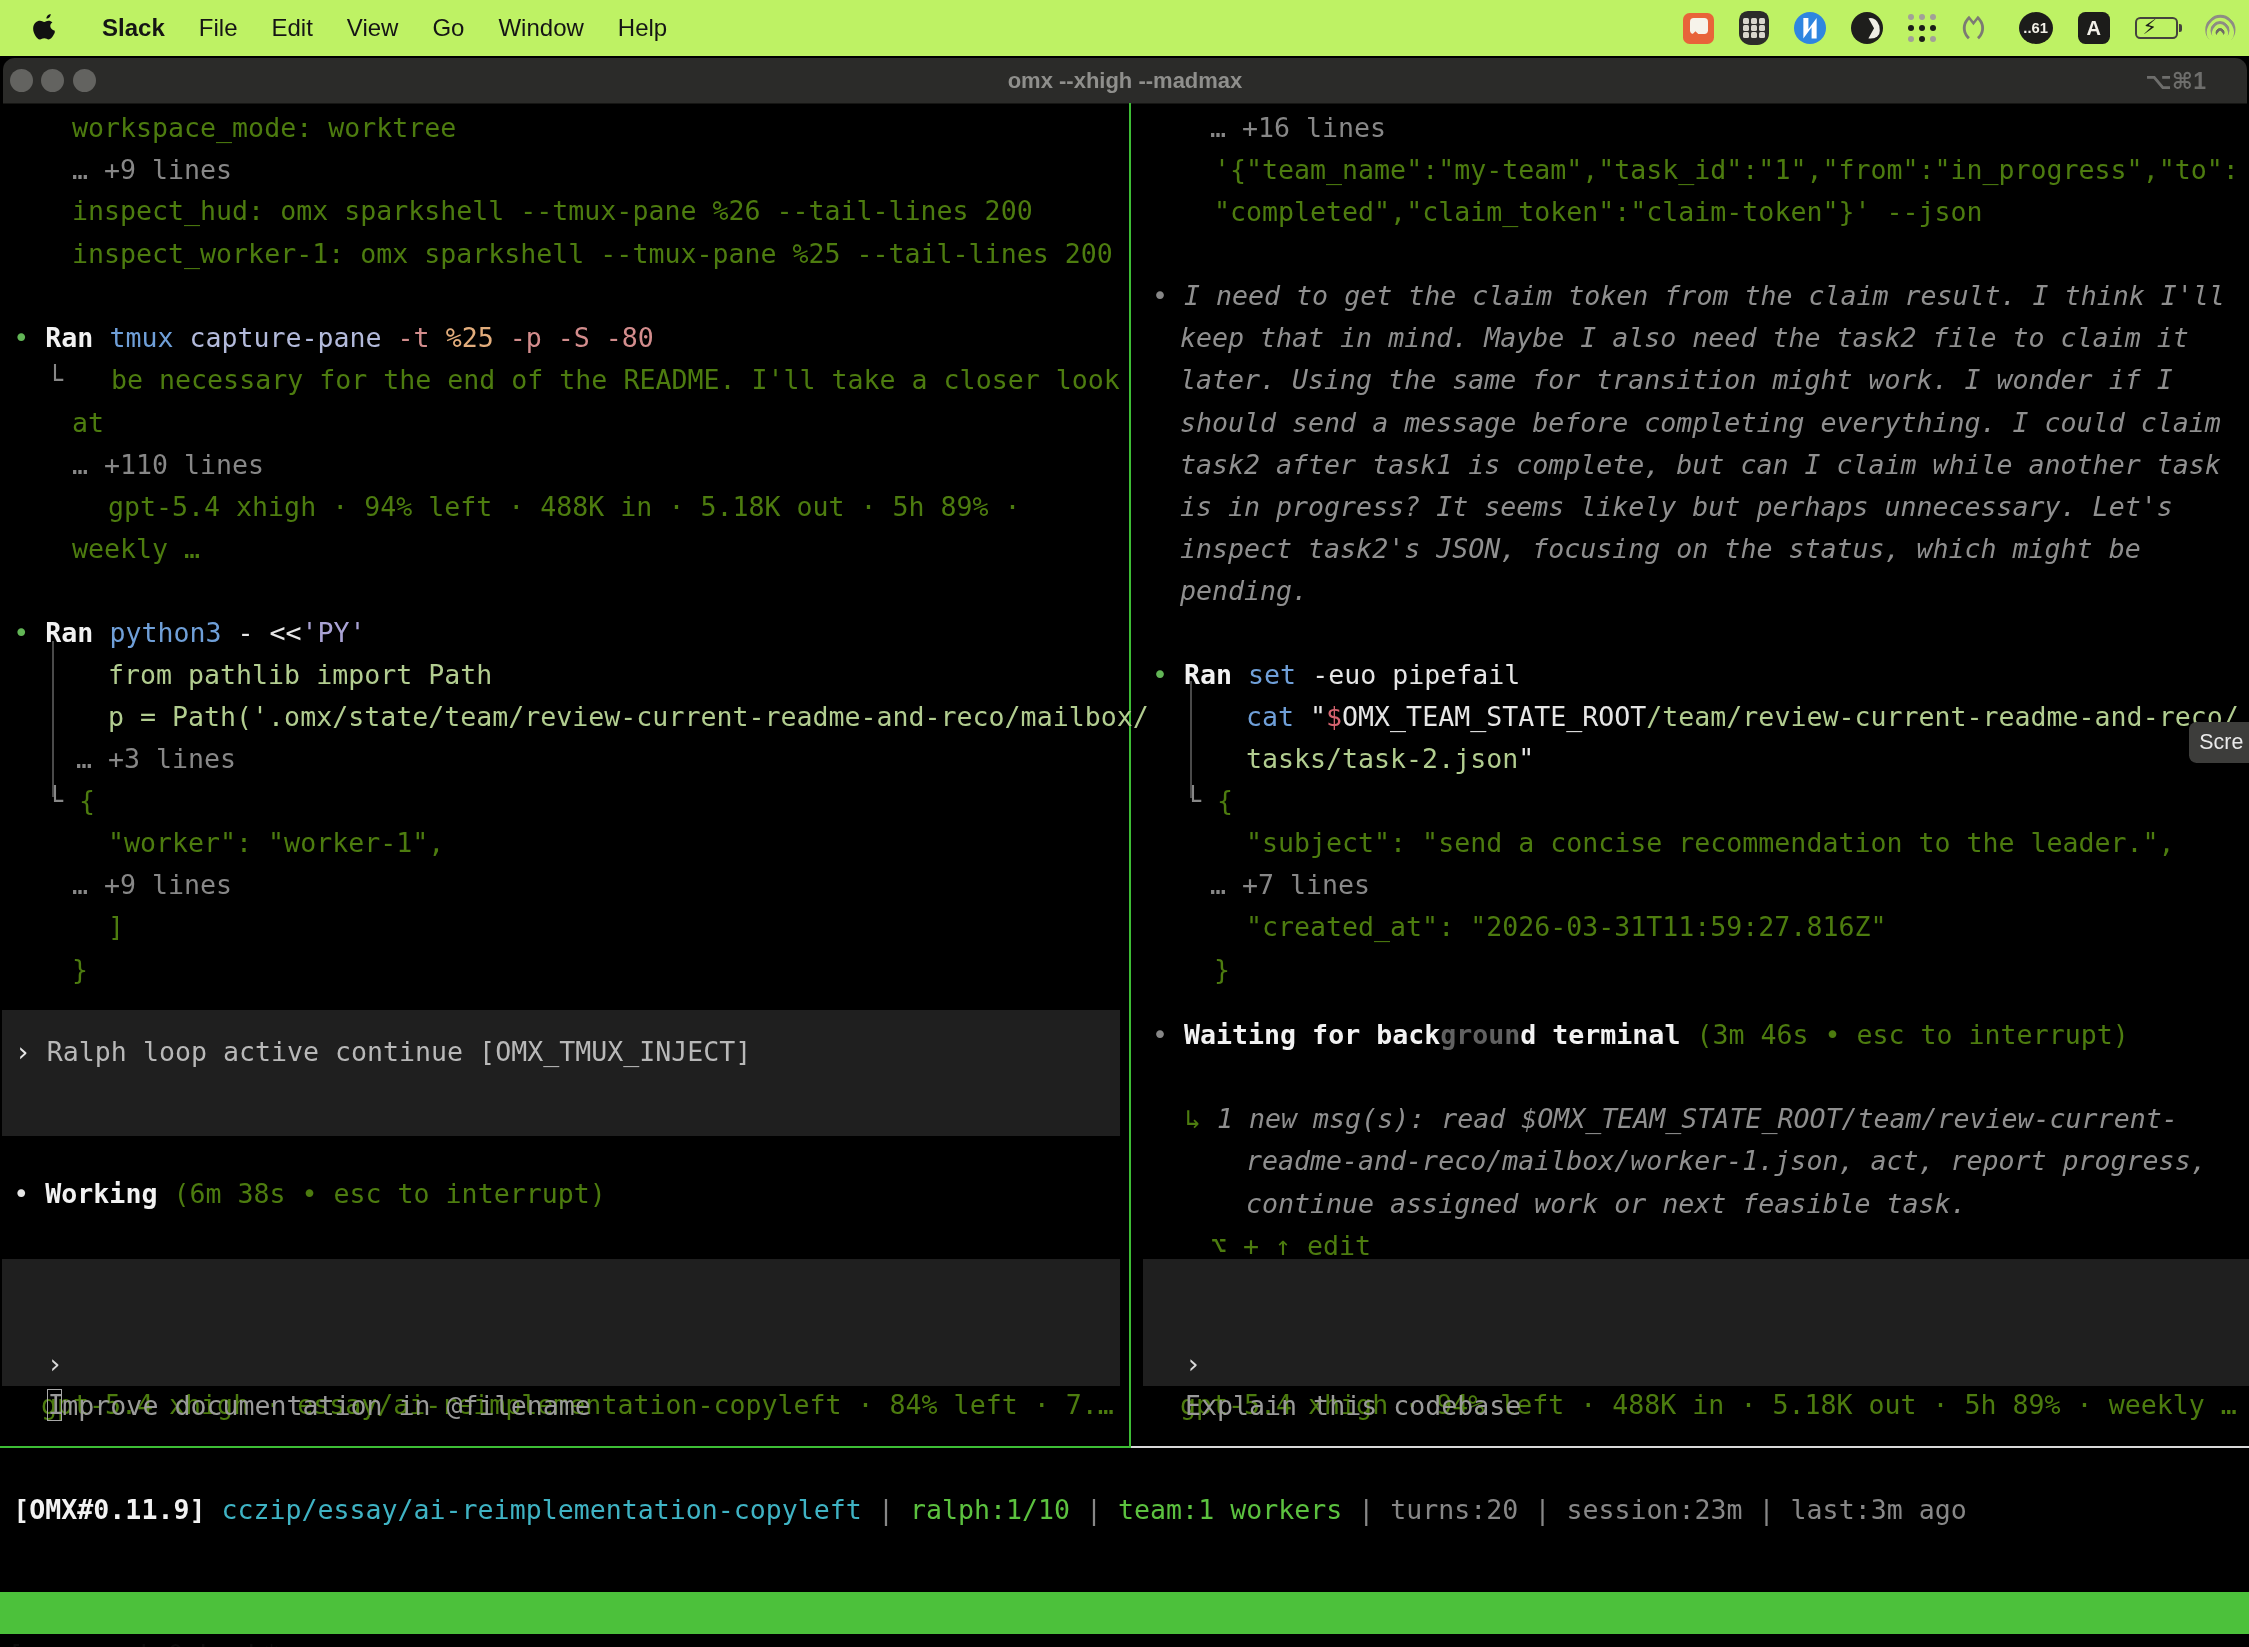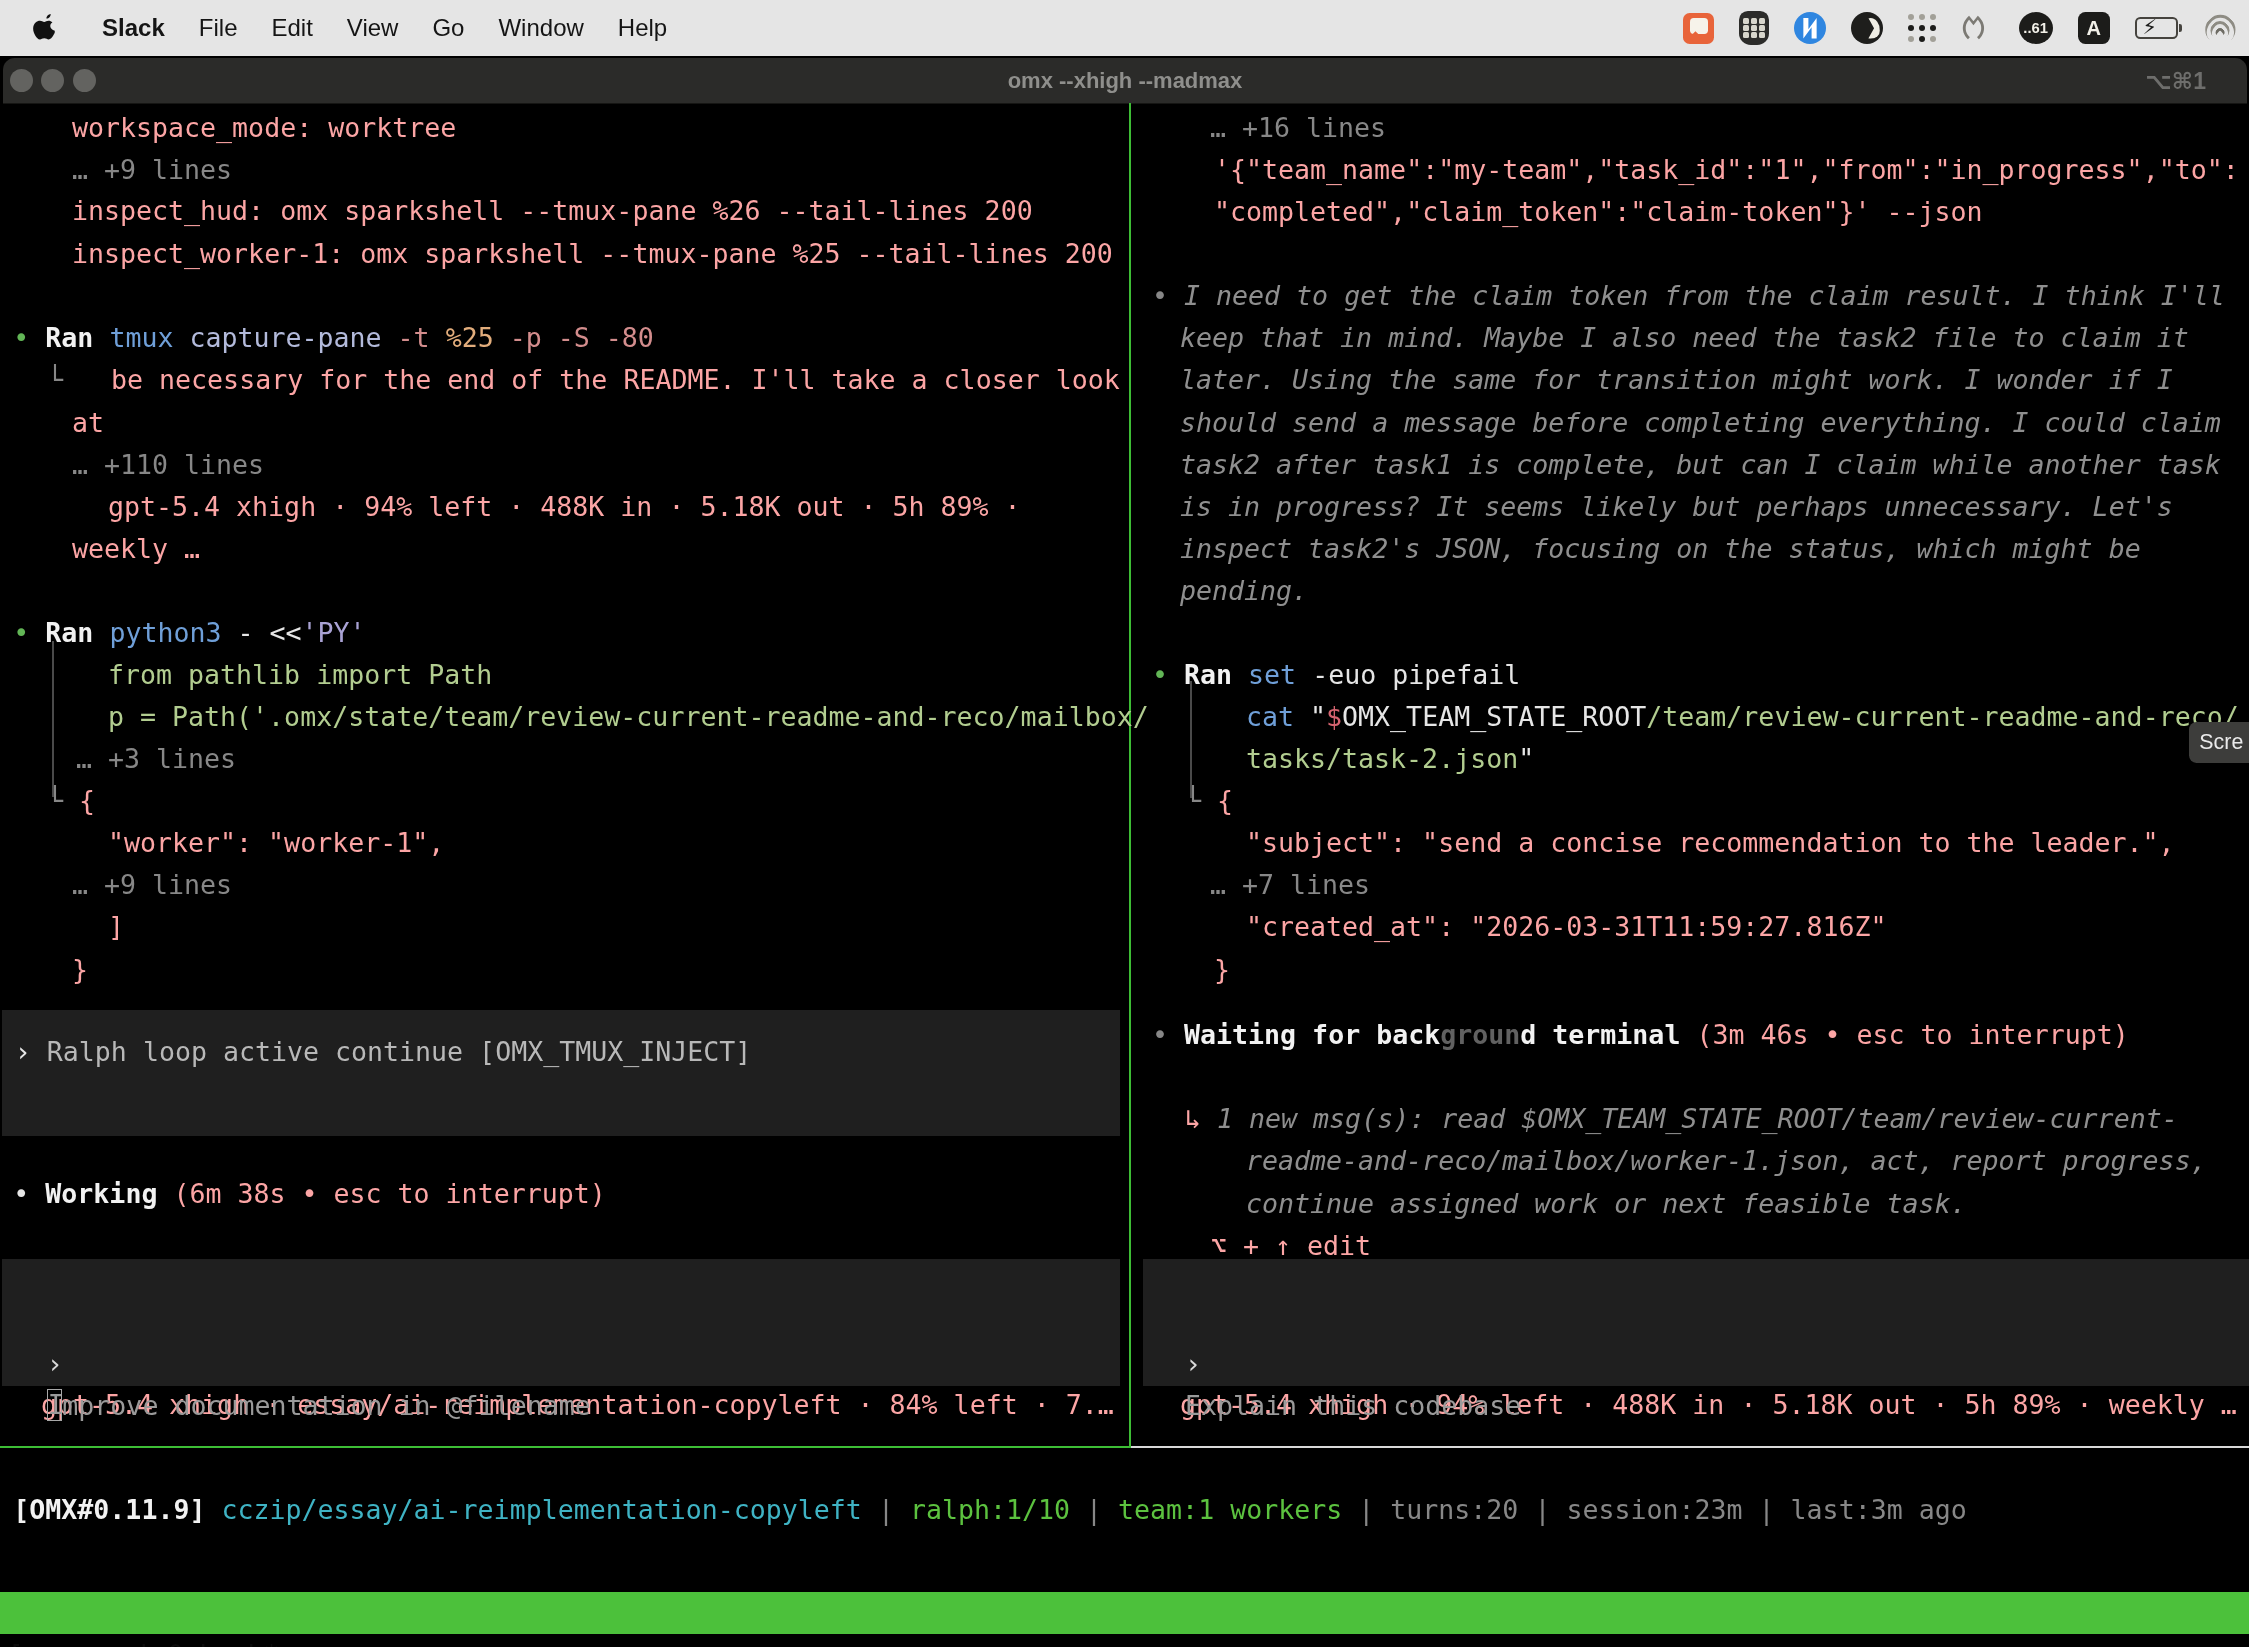--- a/index.html
+++ b/index.html
@@ -2,21 +2,21 @@
 <html style="font-size:11.8px"><head>
 <meta charset="utf-8">
 <style>
   * { margin:0; padding:0; box-sizing:border-box; }
   html,body { width:2250px; height:1648px; background:#000; overflow:hidden;
               font-family:"DejaVu Sans Mono", monospace; }
 
   
   .menubar { position:absolute; left:0; top:0; width:2250px; height:56px;
              background:#ecead féliciter; }
-  .menubar { background:#e5e5e5; display:flex; align-items:center;
+  .menubar { background:#bef264; display:flex; align-items:center;
              font-family:"Liberation Sans","DejaVu Sans",sans-serif; }
   .mb-left { display:flex; align-items:center; gap:0; padding-left:32px; }
   .apple { width:29.5px; height:32px; margin-right:23.6px; }
   .mb-item { font-size:24px; color:#151515; padding:0 17px; }
   .mb-app { font-weight:bold; }
   .mb-right { position:absolute; right:13.3px; top:0; height:56px;
               display:flex; align-items:center; gap:25px; }
   .sicon { display:flex; align-items:center; justify-content:center; }
   .ic-chat { width:31px; height:31px; background:#e8643a; border-radius:6.6px; position:relative; }
   .ic-chat::after { content:""; position:absolute; left:6.6px; top:5.9px; width:17.7px; height:16px;
@@ -63,21 +63,21 @@
   .wtitle { position:absolute; left:0; right:0; top:0; height:46px; text-align:center;
             font-family:"Liberation Sans","DejaVu Sans",sans-serif; font-weight:bold;
             font-size:22px; color:#8f8f8c; line-height:46px; }
   .wshort { position:absolute; right:41px; top:0; height:46px; line-height:46px;
             font-size:23px; font-weight:bold; color:#6e6e6c;
             font-family:"Liberation Sans","DejaVu Sans",sans-serif; }
 
   
   .term { position:absolute; left:0; top:0; width:2250px; height:1648px; pointer-events:none; }
   .tline { position:absolute; height:42px; line-height:42px; font-size:26.6px; white-space:pre; }
-  .c-gray{ color:#fca5a5; } .c-dim{ color:#878787; } .c-white{ color:#e6e6e6; }
+  .c-gray{ color:#4d7c0f; } .c-dim{ color:#878787; } .c-white{ color:#e6e6e6; }
   .c-boldwhite{ color:#f2f2f2; font-weight:bold; } .c-dimbold{ color:#616161; font-weight:bold; }
   .c-green{ color:#62b656; } .c-blue{ color:#6f9fd8; } .c-lav{ color:#b3badb; }
   .c-purple{ color:#a9a2d4; } .c-pink{ color:#d38d8d; } .c-orange{ color:#e2ad7c; }
   .c-code{ color:#b2cd90; } .c-red{ color:#d4636f; } .c-lightgray{ color:#e5e5e5; }
   .c-cyan{ color:#3fb3c4; } .c-sgreen{ color:#5cc23f; } .c-ralph{ color:#b8b8b8; }
   .c-gi{ color:#8f8f8f; font-style:italic; }
 
   .band { position:absolute; background:#1f1f1f; }
   .guide { position:absolute; width:2.2px; background:#4a4a4a; }
   .vdivider { position:absolute; left:1129px; top:103px; width:2.2px; height:1345px; background:#3dbd35; }

